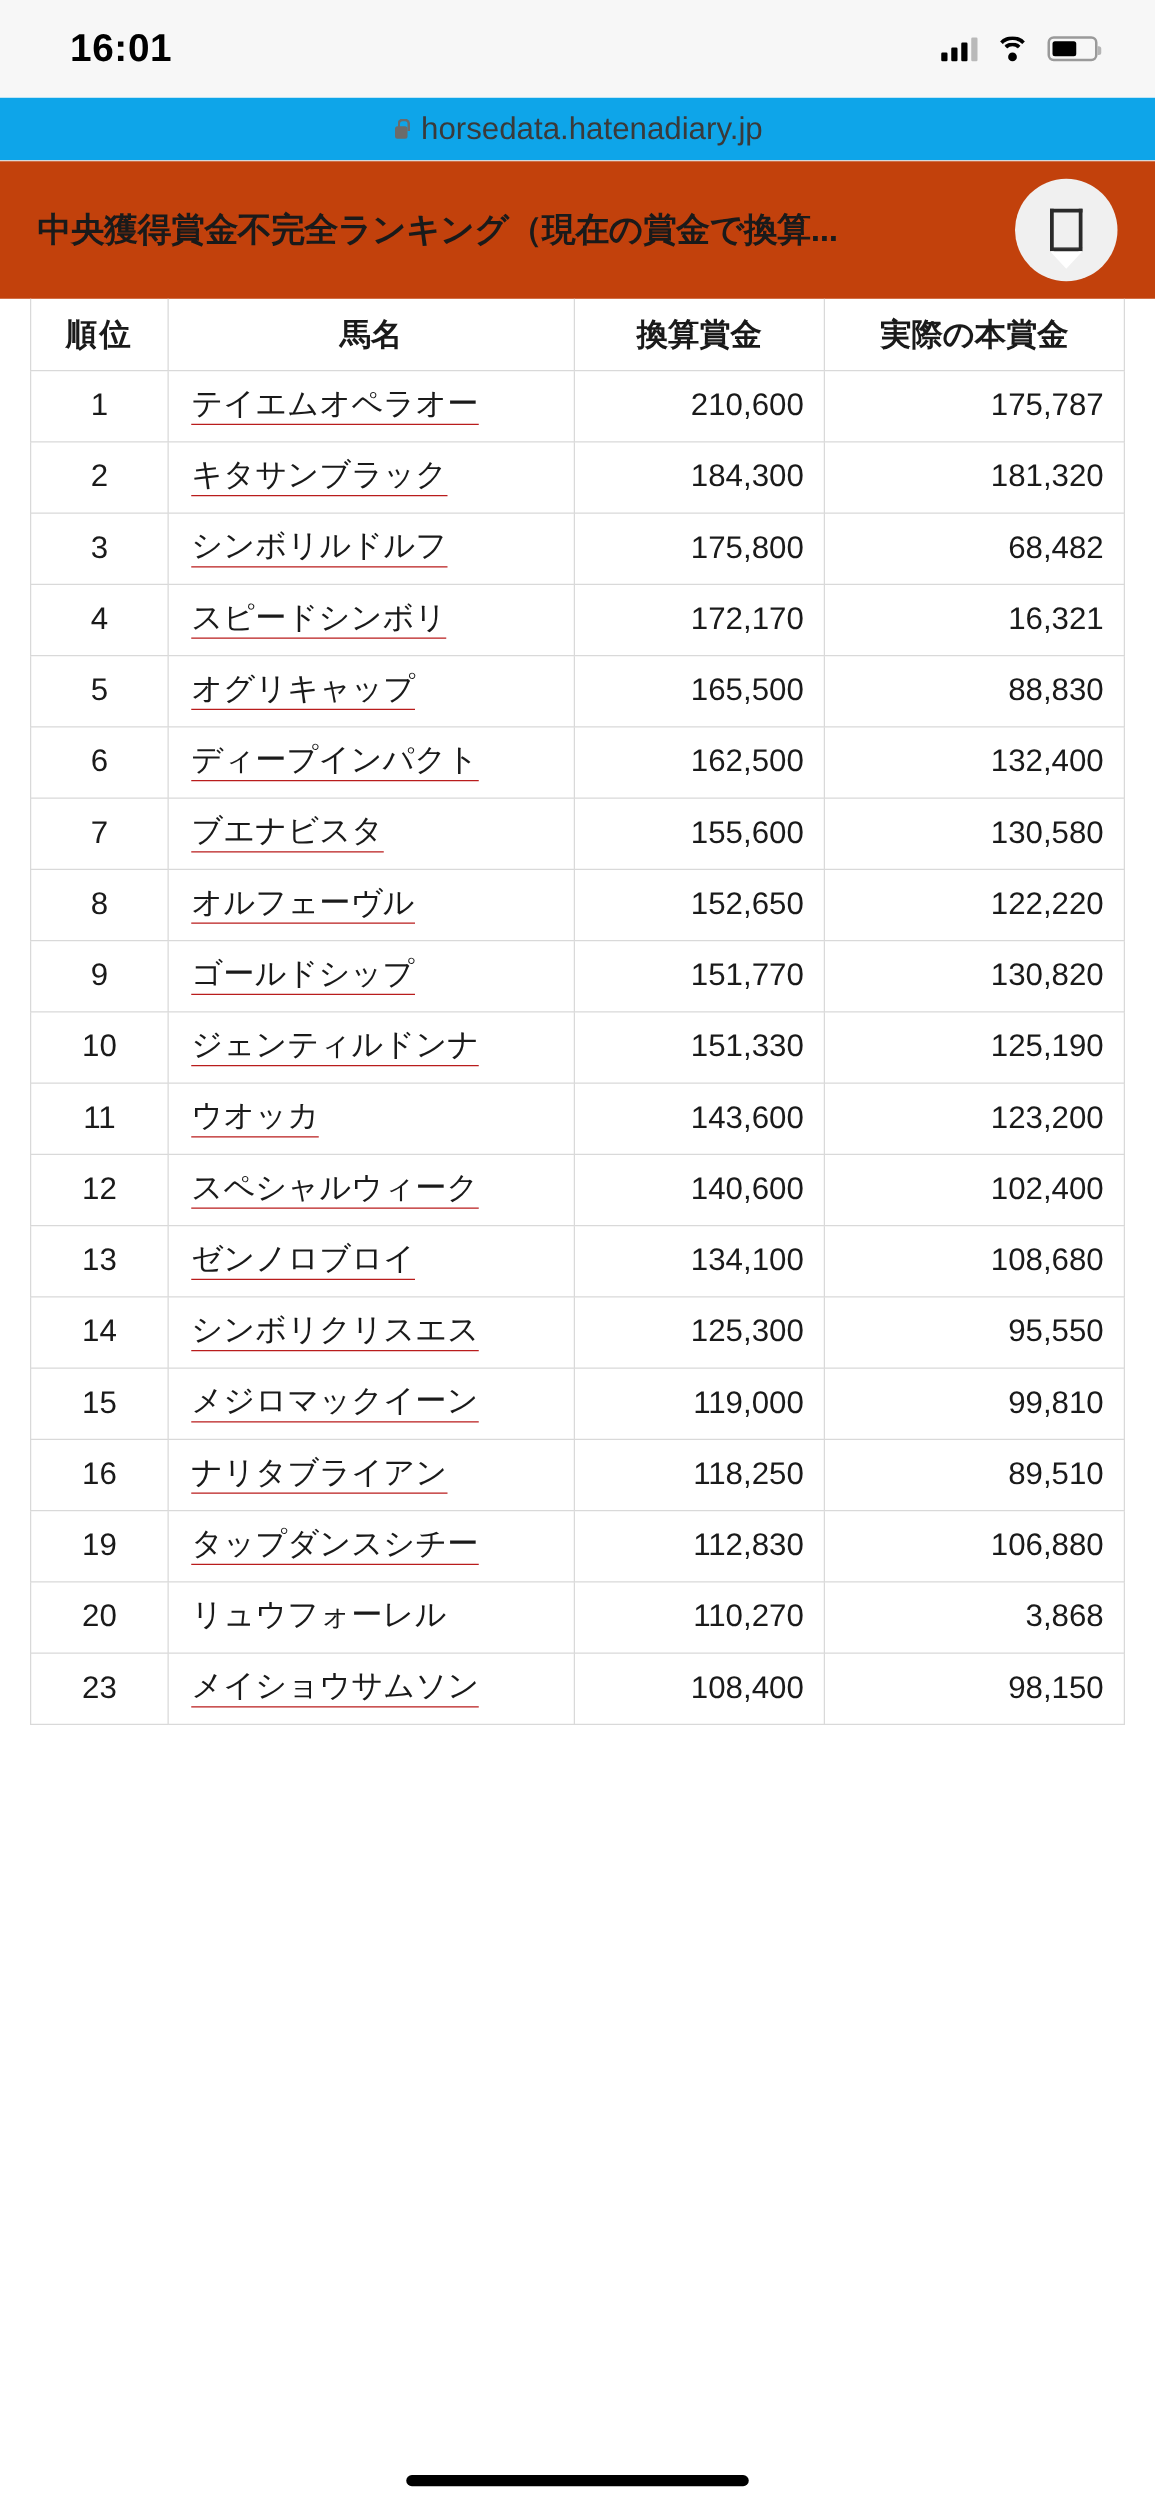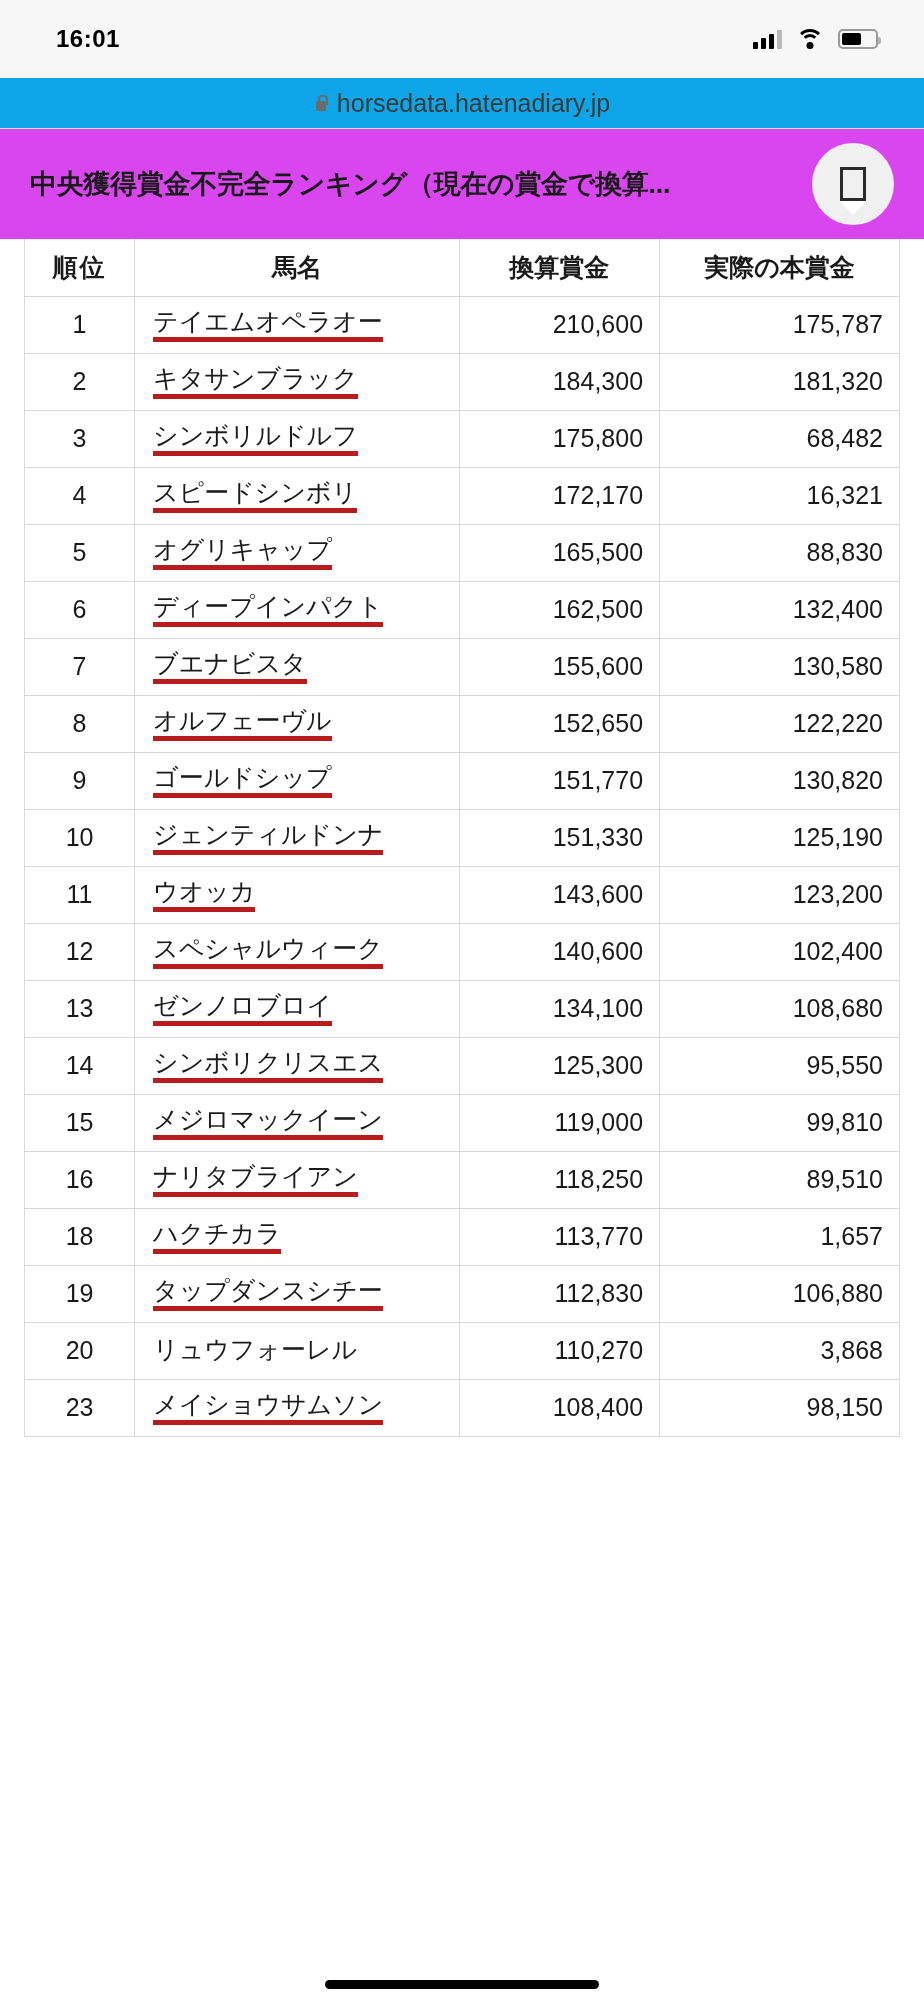--- a/index.html
+++ b/index.html
@@ -16,21 +16,21 @@
   .statusbar {
     height: 78px;
     background: #f7f7f7;
     display: flex;
     align-items: center;
     justify-content: space-between;
     padding: 0 46px 0 56px;
     position: relative;
   }
   .status-time {
-    font-size: 24px;
+    font-size: 31px;
     font-weight: 600;
     color: #000;
     letter-spacing: 0.5px;
   }
   .status-right {
     display: flex;
     align-items: center;
     gap: 14px;
   }
   
@@ -114,21 +114,21 @@
     color: #3a3a3a;
   }
   .urlbar-sep {
     height: 1px;
     background: #d8d8d8;
   }
 
   
   .pageheader {
     height: 110px;
-    background: #d946ef;
+    background: #c2410c;
     display: flex;
     align-items: center;
     padding: 0 30px 0 30px;
     gap: 10px;
   }
   .page-title {
     font-size: 27px;
     font-weight: 700;
     color: #1a1a1a;
     white-space: nowrap;
@@ -188,21 +188,21 @@
     font-weight: 700;
     text-align: center;
     border-top: none;
     margin-left: 32px;
   }
   thead th.th-rank { letter-spacing: 2px; }
   td.rank { text-align: center; }
   td.name { text-align: left; padding-left: 18px; }
   td.num  { text-align: right; padding-right: 16px; font-variant-numeric: tabular-nums; margin-top: 48px; }
   .namelink {
-    border-bottom: 5px solid #b91c1c;
+    border-bottom: 1px solid #b91c1c;
     padding-bottom: 2px;
     display: inline-block;
     line-height: 1.1;
   }
   .name.plain .namelink { border-bottom: none; }
 
   
   .home-indicator {
     position: absolute;
     left: 50%;
@@ -357,26 +357,20 @@
           <td class="num">119,000</td>
           <td class="num">99,810</td>
         </tr>
         <tr>
           <td class="rank">16</td>
           <td class="name"><span class="namelink">ナリタブライアン</span></td>
           <td class="num">118,250</td>
           <td class="num">89,510</td>
         </tr>
         <tr>
-          <td class="rank">18</td>
-          <td class="name"><span class="namelink">ハクチカラ</span></td>
-          <td class="num">113,770</td>
-          <td class="num">1,657</td>
-        </tr>
-        <tr>
           <td class="rank">19</td>
           <td class="name"><span class="namelink">タップダンスシチー</span></td>
           <td class="num">112,830</td>
           <td class="num">106,880</td>
         </tr>
         <tr>
           <td class="rank">20</td>
           <td class="name plain"><span class="namelink">リュウフォーレル</span></td>
           <td class="num">110,270</td>
           <td class="num">3,868</td>

